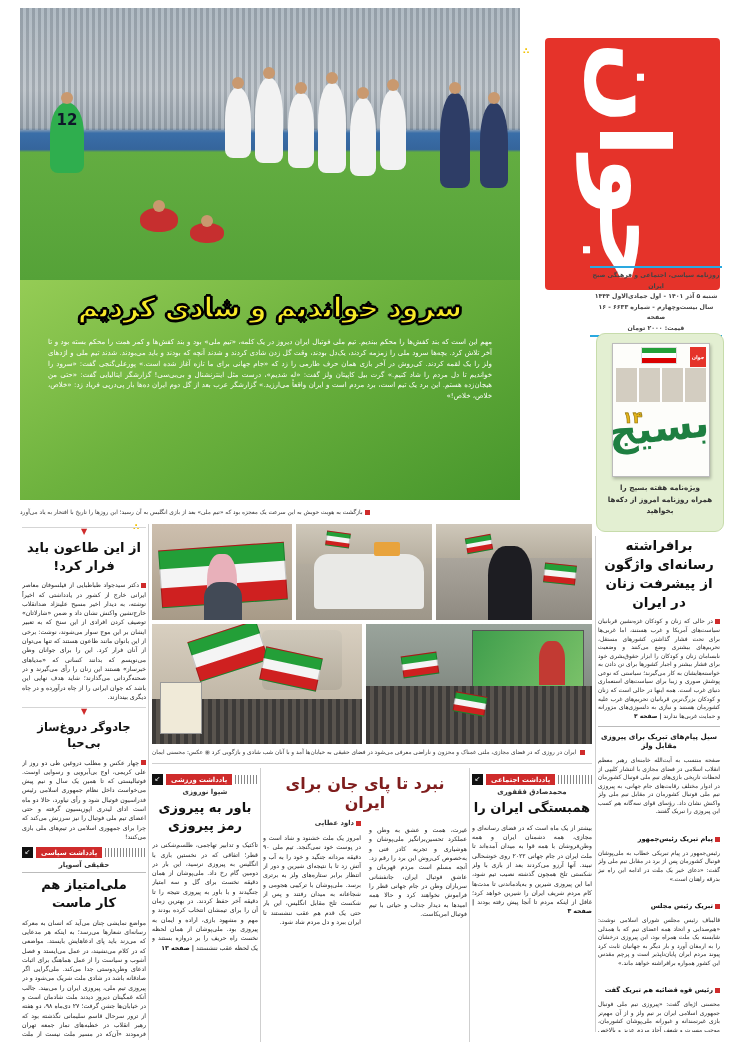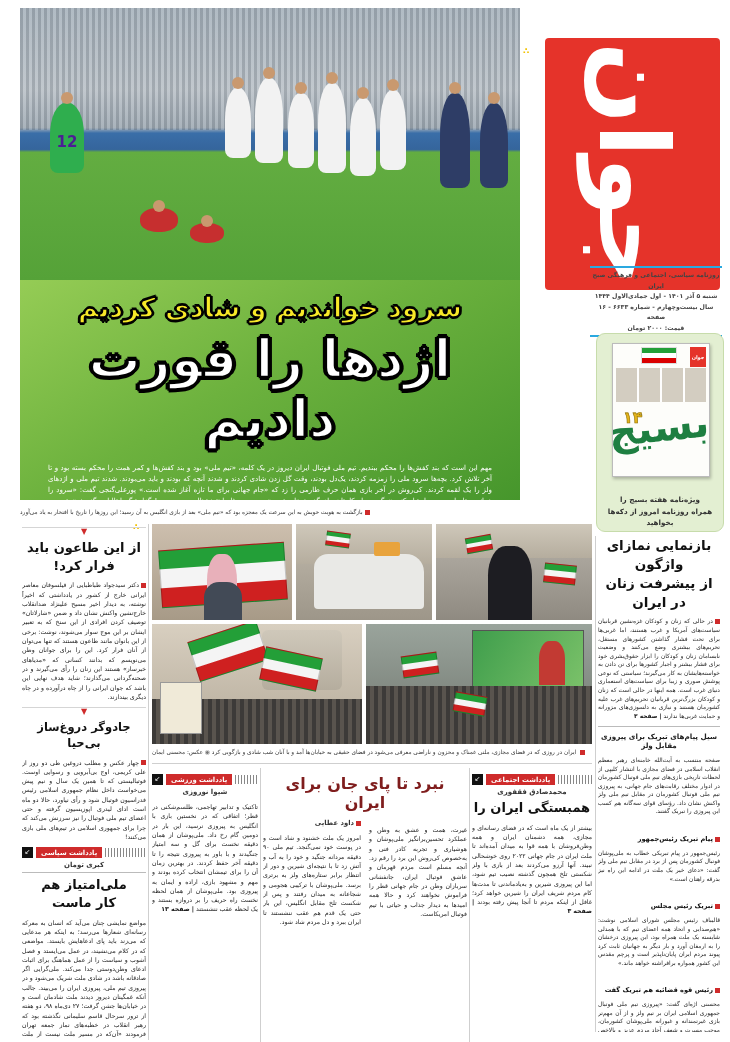--- a/index.html
+++ b/index.html
@@ -16,21 +16,21 @@
      background:linear-gradient(#b3bec7 0%,#c9cfd4 30%,#aab4bd 44%,#3a6ea8 46%,#35659c 52%,#63ad41 53%,#55a238 100%);}
   .crowd{left:0;top:0;width:100%;height:45%;
      background:repeating-linear-gradient(90deg,rgba(90,100,110,.35) 0 3px,rgba(170,178,186,.25) 3px 6px);}
   .figure{position:absolute;border-radius:45% 45% 8px 8px;}
   .figure .fhead{position:absolute;left:50%;top:-11px;transform:translateX(-50%);
      width:12px;height:12px;border-radius:50%;background:#c9996f;}
   .f-white{background:#f2f2f2;}
   .f-red{background:#c62f2f;border-radius:45%;}
   .f-navy{background:#2e3d66;}
   .f-green{background:#2fae4e;}
-  .keeper-num{position:absolute;width:100%;text-align:center;top:30px;color:#4c1d95;
+  .keeper-num{position:absolute;width:100%;text-align:center;top:8px;color:#0f172a;
      font-weight:bold;font-size:15px;-webkit-text-stroke:0;}
   .hero-green{left:20px;top:280px;width:500px;height:220px;
      background:linear-gradient(150deg,#95cc55 0%,#6db23e 45%,#46962c 100%);overflow:hidden;}
   .hero-kicker{margin-top:12px;text-align:center;font-size:27px;font-weight:bold;color:#f8e928;
      -webkit-text-stroke:1.6px #000;text-shadow:0 2px 0 #000,2px 0 0 #000,-2px 0 0 #000,0 -2px 0 #000;}
   .hero-mega{margin-top:6px;text-align:center;font-size:52px;font-weight:bold;color:#fff;
      -webkit-text-stroke:2.5px #000;text-shadow:0 3px 0 #000,3px 0 0 #000,-3px 0 0 #000,0 -3px 0 #000;}
   .hero-body{margin:14px 28px 0 28px;font-size:7px;line-height:1.55;text-align:justify;color:#fff;}
   .hero-caption{left:20px;top:509px;width:500px;font-size:5.8px;color:#333;text-align:left;direction:rtl;}
 
@@ -52,21 +52,21 @@
   .cover-logo{position:absolute;right:3px;top:3px;width:16px;height:20px;background:#e5332a;color:#fff;
      font-size:5px;font-weight:bold;text-align:center;line-height:20px;}
   .thumbgrid{position:absolute;left:3px;top:24px;width:90px;height:34px;
      background:repeating-linear-gradient(90deg,#c9c2b4 0 21px,#fff 21px 23px),
                 repeating-linear-gradient(#b9c0c9 0 16px,#fff 16px 18px);opacity:.8;}
   .cover-title{position:absolute;left:0;top:60px;width:100%;text-align:center;font-size:40px;
      font-weight:bold;color:#1e7f41;transform:rotate(-6deg);}
   .cover-num{position:absolute;left:10px;top:64px;font-size:16px;font-weight:bold;color:#e3b31b;
      -webkit-text-stroke:.6px #8a6d00;}
   .promo-caption{position:absolute;left:0;top:148px;width:100%;text-align:center;font-size:7.2px;
-     font-weight:bold;color:#333;line-height:1.6;margin-top:12px;}
+     font-weight:bold;color:#333;line-height:1.6;}
 
   
   .leftcol{left:22px;top:524px;width:124px;height:516px;overflow:hidden;}
   .sidebar{left:598px;top:536px;width:122px;height:496px;overflow:hidden;}
   .diamond-rule{text-align:center;color:#cf2b2b;font-size:8px;line-height:8px;
      border-top:1px solid #d5d5d5;margin:3px 0 3px 0;}
   .colhead{font-size:13px;font-weight:bold;text-align:center;color:#111;line-height:1.35;margin:2px 0 5px;}
   .colhead2{font-size:11.5px;font-weight:bold;text-align:center;color:#111;line-height:1.35;margin:4px 0 5px;}
   .sq{display:inline-block;width:5px;height:5px;background:#cf2b2b;margin-left:2px;vertical-align:middle;}
   .tagrow{display:flex;align-items:center;gap:3px;margin:6px 0 3px;}
@@ -144,21 +144,20 @@
     <div class="figure f-navy abs" style="left:420px;top:85px;width:30px;height:95px;">
         <i class="fhead"></i>
       </div>
     <div class="figure f-navy abs" style="left:460px;top:95px;width:28px;height:85px;">
         <i class="fhead"></i>
       </div>
   </div>
 
   <div class="abs hero-green">
     <div class="hero-kicker">سرود خواندیم و شادی کردیم</div>
-    <div class="hero-mega">اژدها را قورت دادیم</div>
     <p class="hero-body"><span>مهم این است که بند کفش‌ها را محکم ببندیم. تیم ملی فوتبال ایران دیروز در یک کلمه، «تیم ملی» بود و بند کفش‌ها و کمر همت را محکم بسته بود و تا آخر تلاش کرد. بچه‌ها سرود ملی را زمزمه کردند، یک‌دل بودند، وقت گل زدن شادی کردند و شدند آنچه که بودند و باید می‌بودند. شدند تیم ملی و اژدهای ولز را یک لقمه کردند. کی‌روش در آخر بازی همان حرف طارمی را زد که «جام جهانی برای ما تازه آغاز شده است.» پورعلی‌گنجی گفت: «سرود را خواندیم تا دل مردم را شاد کنیم.» گرت بیل کاپیتان ولز گفت: «له شدیم»، درست مثل اینترنشنال و بی‌بی‌سی! گزارشگر ایتالیایی گفت: «حتی من هیجان‌زده هستم. این برد یک تیم است، برد مردم است و ایران واقعاً می‌ارزید.» گزارشگر عرب بعد از گل دوم ایران ده‌ها بار پی‌درپی فریاد زد: «خلاص، خلاص، خلاص!»</span> </p>
   </div>
   <div class="abs hero-caption"><span class="sq"></span><span>بازگشت به هویت خویش به این سرعت یک معجزه بود که «تیم ملی» بعد از بازی انگلیس به آن رسید؛ این روزها را تاریخ با افتخار به یاد می‌آورد</span></div>
 
   <span class="abs clover" style="left:523px;top:46px;">∴</span>
   <div class="abs logo-box">
     <span class="logo-text">جوان</span>
   </div>
   <div class="abs dateblock">
     <div class="bluebar"></div>
@@ -189,21 +188,21 @@
     <div class="colhead">از این طاعون باید فرار کرد!</div>
     <p class="t"><span class="sq"></span><span>دکتر سیدجواد طباطبایی از فیلسوفان معاصر ایرانی خارج از کشور در یادداشتی که اخیراً نوشته، به دیدار اخیر مسیح علینژاد ضدانقلاب خارج‌نشین واکنش نشان داد و ضمن «شارلاتان» توصیف کردن افرادی از این سنخ که به تعبیر ایشان بر این موج سوار می‌شوند، نوشت: برخی از این بانوان مانند طاعون هستند که تنها می‌توان از آنان فرار کرد. این را برای جوانان وطن می‌نویسم که بدانند کسانی که «مدیاهای خبرساز» هستند این زنان را رأی می‌گیرند و در صحنه‌گردانی می‌گذارند؛ شاید هدف نهایی این باشد که جوان ایرانی را از چاه درآورده و در چاه دیگری بیندازند.</span></p>
     <div class="diamond-rule">▼</div>
     <div class="colhead2">جادوگر دروغ‌ساز بی‌حیا</div>
     <p class="t"><span class="sq"></span><span>چهار عکس و مطلب دروغین طی دو روز از علی کریمی، اوج بی‌آبرویی و رسوایی اوست. فوتبالیستی که تا همین یک سال و نیم پیش می‌خواست داخل نظام جمهوری اسلامی رئیس فدراسیون فوتبال شود و رأی نیاورد، حالا دو ماه است ادای لیدری اپوزیسیون گرفته و حتی اعضای تیم ملی فوتبال را نیز سرزنش می‌کند که چرا برای جمهوری اسلامی در تیم‌های ملی بازی می‌کنند!</span></p>
     <div class="tagrow">
       <span class="barcode"></span>
       <span class="tag">یادداشت سیاسی</span>
       <span class="tagicon">↙</span>
     </div>
-    <div class="author">کبری تومان</div>
+    <div class="author">حقیقی آسوپار</div>
     <div class="thinrule"></div>
     <div class="colhead">
       <div>ملی‌امتیاز هم</div>
       <div>کار ماست</div>
     </div>
     <p class="t"><span>مواضع نمایشی چنان می‌آید که انسان به معرکه رسانه‌ای شعارها می‌رسد؛ به اینکه هر مدعایی که می‌زند باید پای ادعاهایش بایستد. مواضعی که در کلام می‌نشیند، در عمل می‌ایستد و فصل آشوب و سیاست را از عمل هماهنگ برای اثبات ادعای وطن‌دوستی جدا می‌کند. ملی‌گرایی اگر صادقانه باشد در شادی ملت شریک می‌شود و در پیروزی تیم ملی، پیروزی ایران را می‌بیند. جالب آنکه غمگینان دیروز دیدند ملت شادمان است و در خیابان‌ها جشن گرفت؛ ۲۷ دی‌ماه ۹۸، دو هفته از ترور سرحال قاسم سلیمانی نگذشته بود که رهبر انقلاب در خطبه‌های نماز جمعه تهران فرمودند «آن‌که در مسیر ملت نیست از ملت نیست». آنها نه فقط جایشان در اردوی ملت نیست، بلکه منافع خودشان را هم در راه دشمن گذاشته‌اند و همین را شهید سلیمانی‌ها به ما آموختند</span>  </p>
   </div>
 
   <div class="photo" style="left:152px;top:524px;width:140px;height:96px;background:linear-gradient(#cdbfae,#a79a87);">
     <div class="flag" style="left:8px;top:22px;width:124px;height:56px;transform:rotate(-4deg);"></div>
@@ -246,20 +245,24 @@
 
   <div class="hline" style="left:152px;top:763px;width:440px;"></div>
 
   <div class="abs colA">
     <div class="tagrow">
       <span class="barcode"></span>
       <span class="tag">یادداشت ورزشی</span>
       <span class="tagicon">↙</span>
     </div>
     <div class="author">شیوا نوروزی</div>
+    <div class="colhead">
+      <div>باور به پیروزی</div>
+      <div>رمز پیروزی</div>
+    </div>
     <p class="t"><span>تاکتیک و تدابیر تهاجمی، طلسم‌شکنی در قطر؛ اتفاقی که در نخستین بازی با انگلیس به پیروزی نرسید، این بار در دومین گام رخ داد. ملی‌پوشان از همان دقیقه نخست برای گل و سه امتیاز جنگیدند و با باور به پیروزی نتیجه را تا دقیقه آخر حفظ کردند. در بهترین زمان آن را برای تیمشان انتخاب کرده بودند و مهم و مشهود بازی، اراده و ایمان به پیروزی بود. ملی‌پوشان از همان لحظه نخست راه حریف را بر دروازه بستند و یک لحظه عقب ننشستند</span> <span class="ref">| صفحه ۱۳</span></p>
   </div>
 
   <div class="abs feature">
     <div class="feature-title">نبرد تا پای جان برای ایران</div>
     <div class="feature-cols">
       <div class="fcol">
         <p class="t">غیرت، همت و عشق به وطن و عملکرد تحسین‌برانگیز ملی‌پوشان و هوشیاری و تجربه کادر فنی و به‌خصوص کی‌روش این برد را رقم زد. آنچه مسلم است مردم قهرمان و عاشق فوتبال ایران، جانفشانی سربازان وطن در جام جهانی قطر را فراموش نخواهند کرد و حالا همه امیدها به دیدار جذاب و حیاتی با تیم فوتبال امریکاست.</p>
       </div>
       <div class="fcol">
@@ -277,21 +280,21 @@
     </div>
     <div class="author">محمدصادق فقفوری</div>
     <div class="colhead">
       <div>همبستگی ایران را</div>
     </div>
     <p class="t"><span>بیشتر از یک ماه است که در فضای رسانه‌ای و مجازی، همه دشمنان ایران و همه وطن‌فروشان با همه قوا به میدان آمده‌اند تا ملت ایران در جام جهانی ۲۰۲۲ روی خوشحالی نبیند. آنها آرزو می‌کردند بعد از بازی با ولز شکستی تلخ همچون گذشته نصیب تیم شود، اما این پیروزی شیرین و به‌یادماندنی تا مدت‌ها کام مردم شریف ایران را شیرین خواهد کرد؛ غافل از اینکه مردم تا آنجا پیش رفته بودند</span> <span class="ref">| صفحه ۳</span></p>
   </div>
 
   <div class="abs sidebar sb">
     <div class="sb-head">
-      <div>بازنمایی نماز‌ای واژگون</div>
+      <div>برافراشته رسانه‌ای واژگون</div>
       <div>از پیشرفت زنان در ایران</div>
     </div>
     <p class="t"><span class="sq"></span><span>در حالی که زنان و کودکان غزه‌نشین قربانیان سیاست‌های آمریکا و غرب هستند، اما غربی‌ها برای تحت فشار گذاشتن کشورهای مستقل، تحریم‌های بیشتری وضع می‌کنند و وضعیت نابسامان زنان و کودکان را ابزار حقوق‌بشری خود برای فشار بیشتر و اجبار کشورها برای تن دادن به خواسته‌هایشان به کار می‌گیرند؛ سیاستی که نوعی پوشش صوری و زیبا برای سیاست‌های استعماری دنیای غرب است. همه اینها در حالی است که زنان و کودکان بزرگ‌ترین قربانیان تحریم‌های غرب علیه کشورمان هستند و نیازی به دلسوزی‌های مزورانه و حمایت غربی‌ها ندارند</span> <span class="ref">| صفحه ۳</span></p>
     <div class="thinrule"></div>
     <div class="sb-kicker">سیل پیام‌های تبریک برای پیروزی مقابل ولز</div>
     <p class="t">صفحه منتسب به آیت‌الله خامنه‌ای رهبر معظم انقلاب اسلامی در فضای مجازی با انتشار کلیپی از لحظات تاریخی بازی‌های تیم ملی فوتبال کشورمان در ادوار مختلف رقابت‌های جام جهانی، به پیروزی تیم ملی فوتبال کشورمان در مقابل تیم ملی ولز واکنش نشان داد. رؤسای قوای سه‌گانه هم کسب این پیروزی را تبریک گفتند.</p>
 
     <div class="brief-title"><span class="sq"></span><span>پیام تبریک رئیس‌جمهور</span></div>
     <p class="t">رئیس‌جمهور در پیام تبریکی خطاب به ملی‌پوشان فوتبال کشورمان پس از برد در مقابل تیم ملی ولز گفت: «دعای خیر یک ملت در ادامه این راه نیز بدرقه راهتان است.»</p>
     <div class="brief-title"><span class="sq"></span><span>تبریک رئیس مجلس</span></div>

